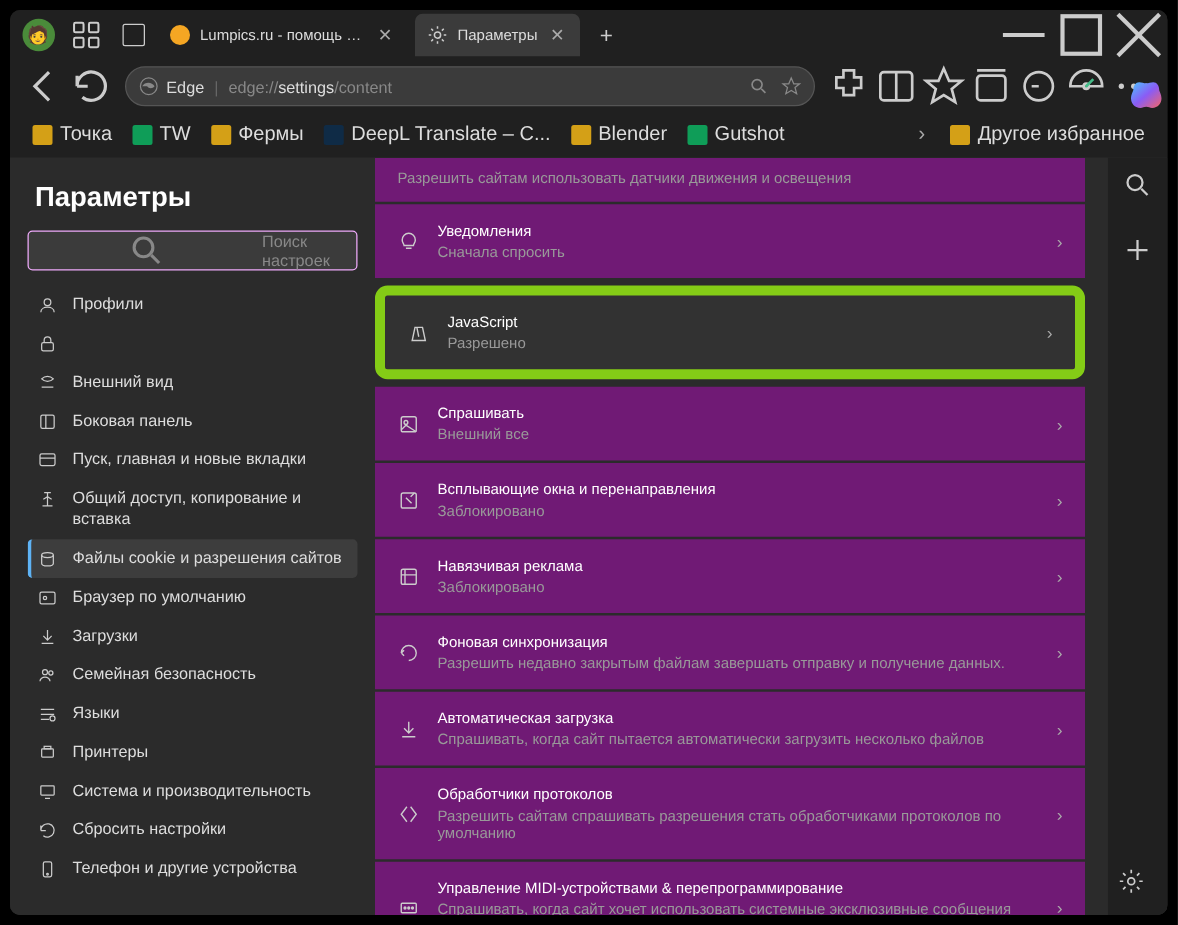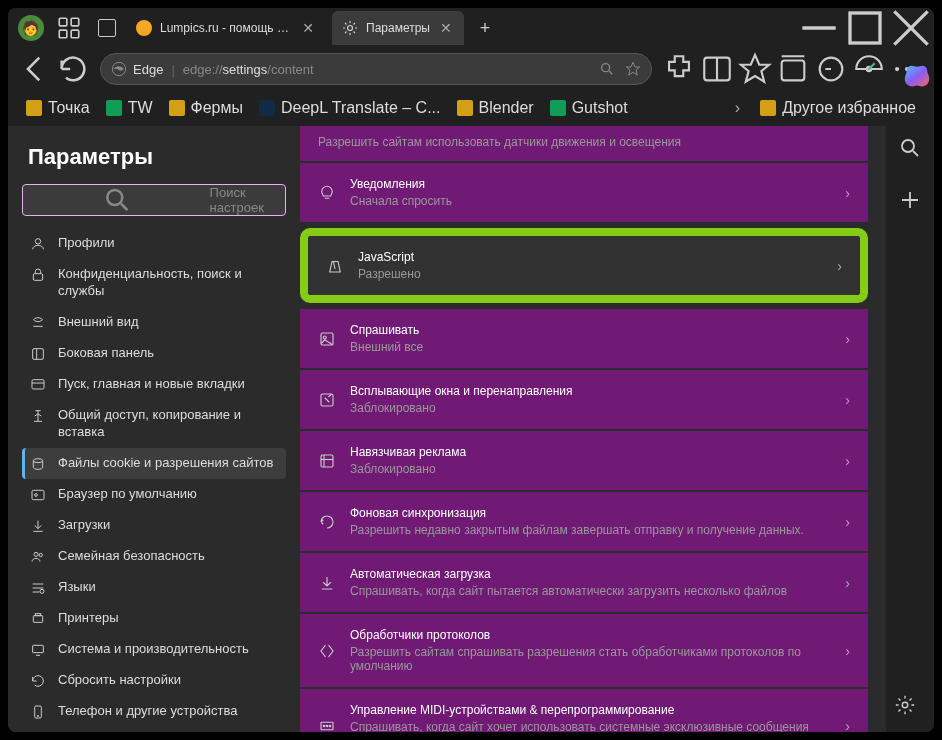--- a/index.html
+++ b/index.html
@@ -233,21 +233,20 @@
                 <circle cx="12" cy="8" r="4"></circle>
                 <path d="M4 20c0-4 4-6 8-6s8 2 8 6"></path>
               </svg></div>
             <span>Профили</span>
           </li>
           <li class="nav-item">
             <div class="nav-icon"><svg viewBox="0 0 24 24" fill="none" stroke="currentColor" stroke-width="1.5">
                 <rect x="5" y="10" width="14" height="10" rx="2"></rect>
                 <path d="M8 10V7a4 4 0 018 0v3"></path>
               </svg></div>
-            <span>Конфиденциальность, поиск и службы</span>
           </li>
           <li class="nav-item">
             <div class="nav-icon"><svg viewBox="0 0 24 24" fill="none" stroke="currentColor" stroke-width="1.5">
                 <path d="M12 4c-4 0-7 3-7 3s3 3 7 3 7-3 7-3-3-3-7-3zM5 17h14"></path>
               </svg></div>
             <span>Внешний вид</span>
           </li>
           <li class="nav-item">
             <div class="nav-icon"><svg viewBox="0 0 24 24" fill="none" stroke="currentColor" stroke-width="1.5">
                 <rect x="4" y="4" width="16" height="16" rx="2"></rect>

